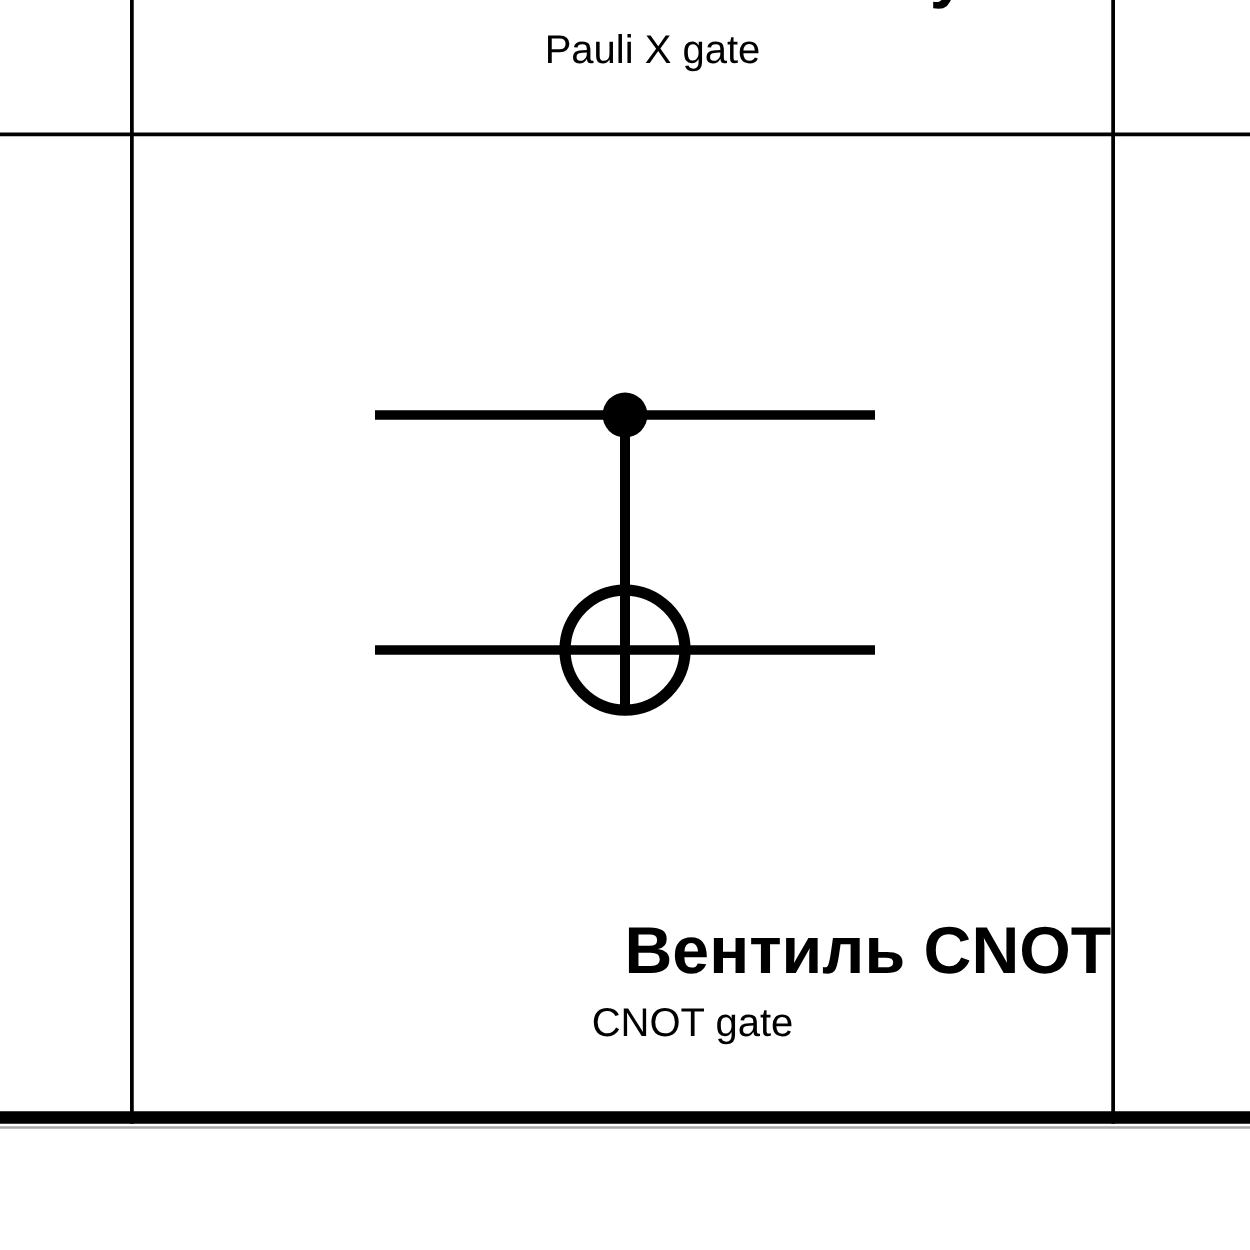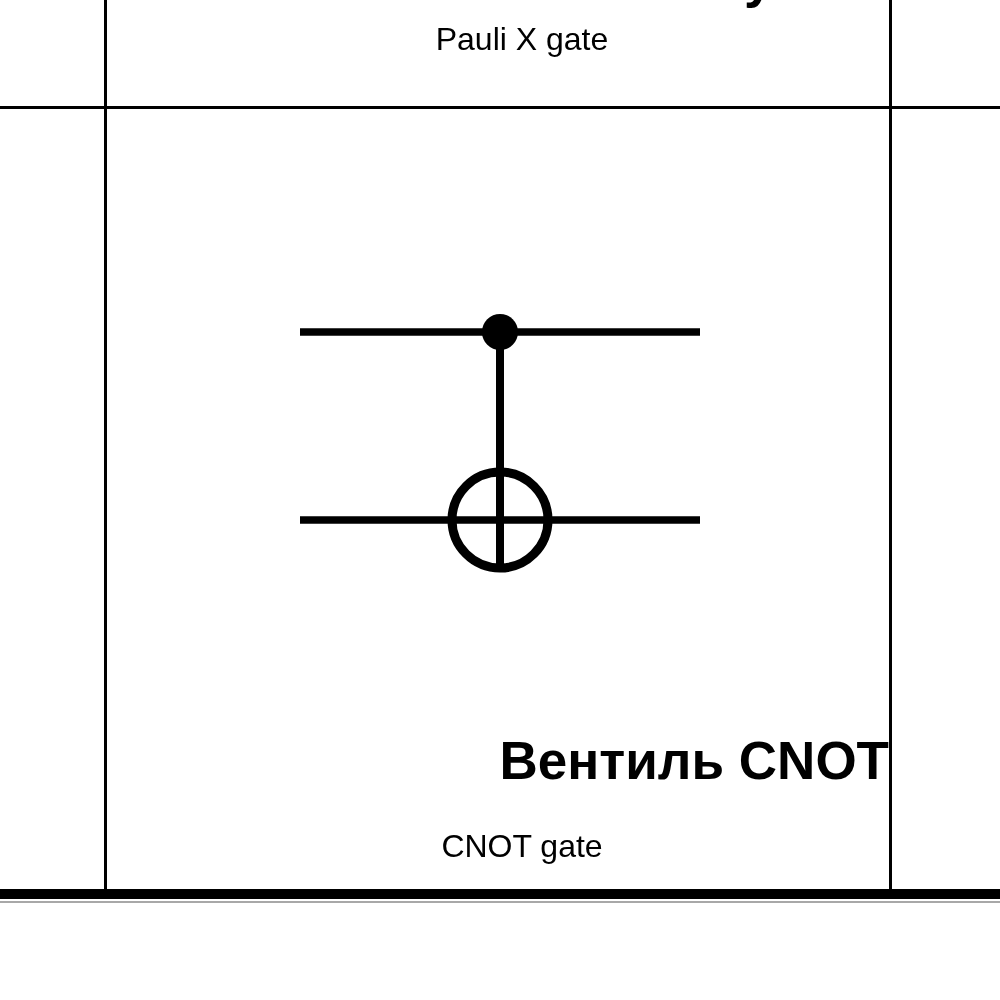--- a/index.html
+++ b/index.html
@@ -67,21 +67,21 @@
     width: 830px;
     text-align: center;
     font-weight: normal;
     font-size: 32px;
     line-height: 32px;
     white-space: nowrap;
   }
   .title-pauli-x { top: -48px; }   
   .sub-pauli-x   { top: 23px; }
   .title-cnot    { top: 734px; }
-  .sub-cnot      { top: 830px; }
+  .sub-cnot      { top: 802px; margin-left: 32px; }
   
   .diagram-svg {
     position: absolute;
     left: 0;
     top: 0;
     width: 1000px;
     height: 1000px;
   }
 </style>
 </head>

